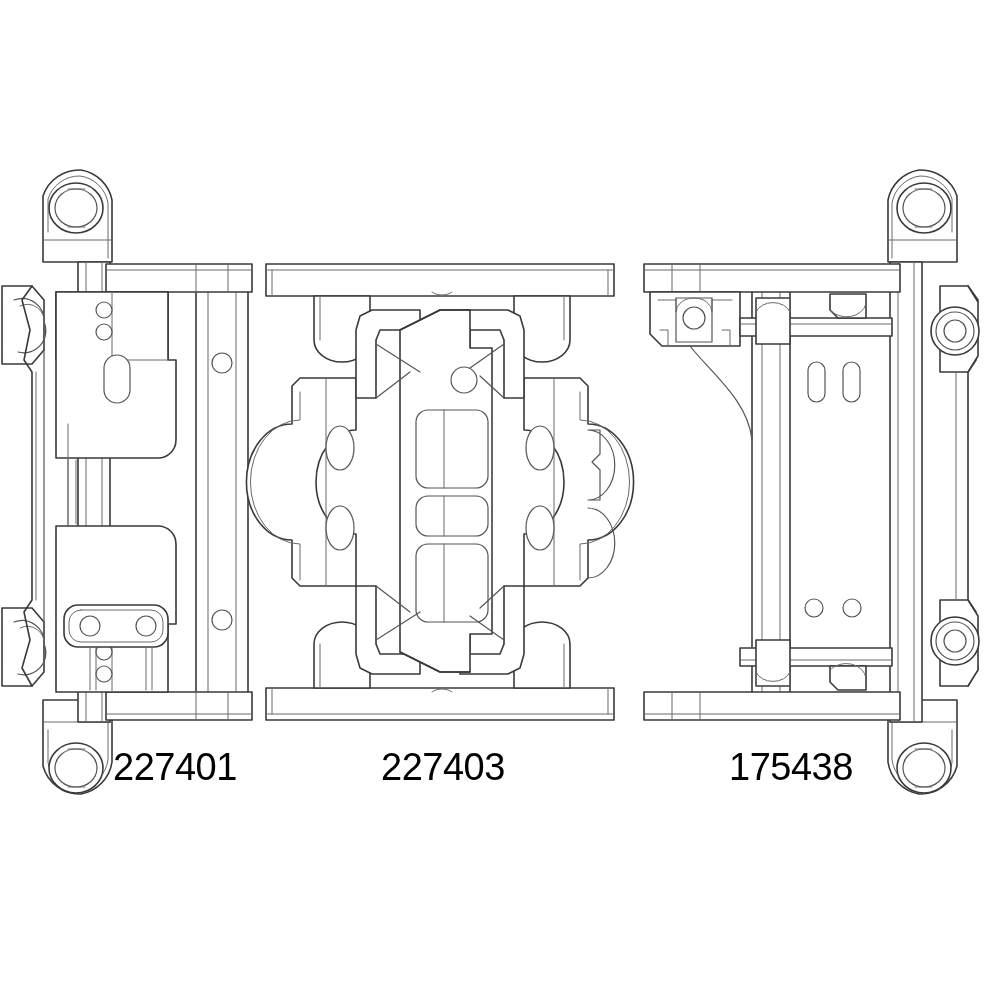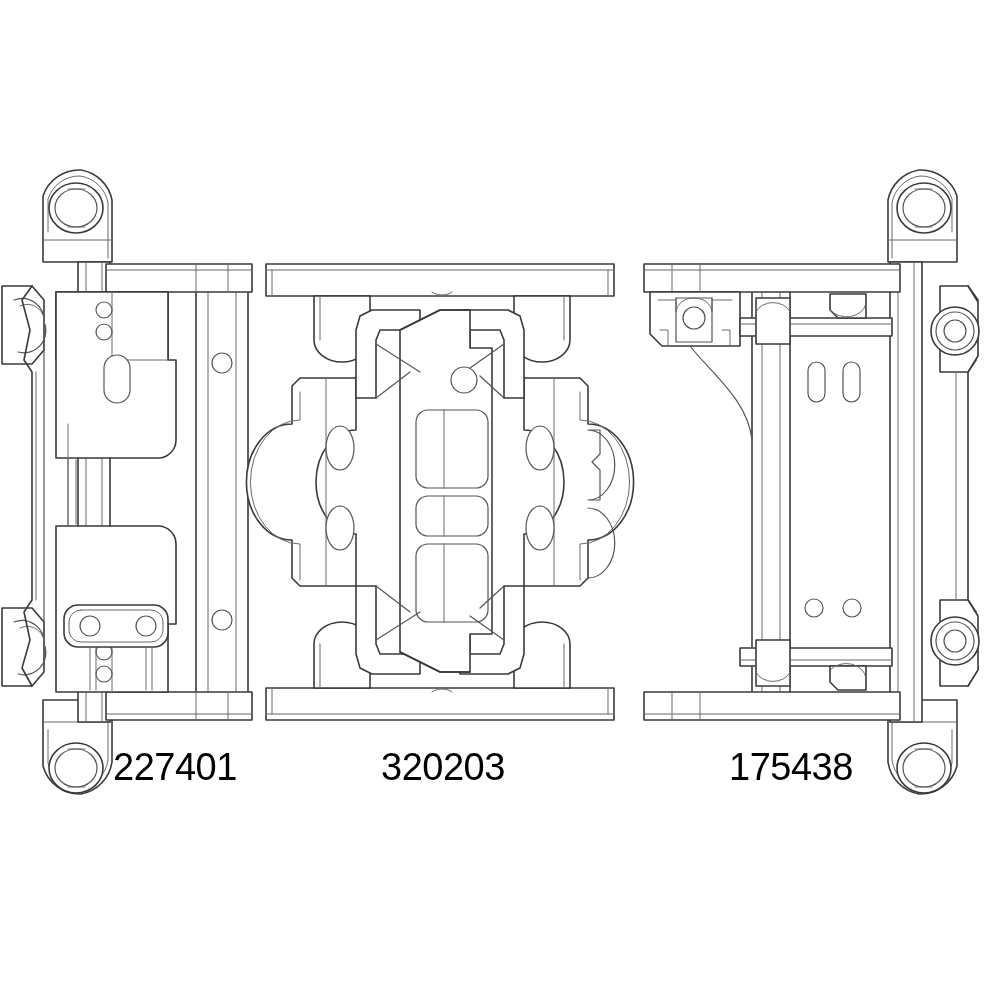--- a/index.html
+++ b/index.html
@@ -311,17 +311,17 @@
         <circle class="fillw-thin" cx="852" cy="608" r="9"></circle>
       </g>
 
       <path class="ln-hair" d="M752 440 L752 648"></path>
     </g>
 
   </svg>
 
   <div class="caption" id="cap-left">227401</div>
 
-  <div class="caption" id="cap-center">320203</div>
+  <div class="caption" id="cap-center">227403</div>
 
   <div class="caption" id="cap-right">175438</div>
 
 </div>
 
 </body></html>

